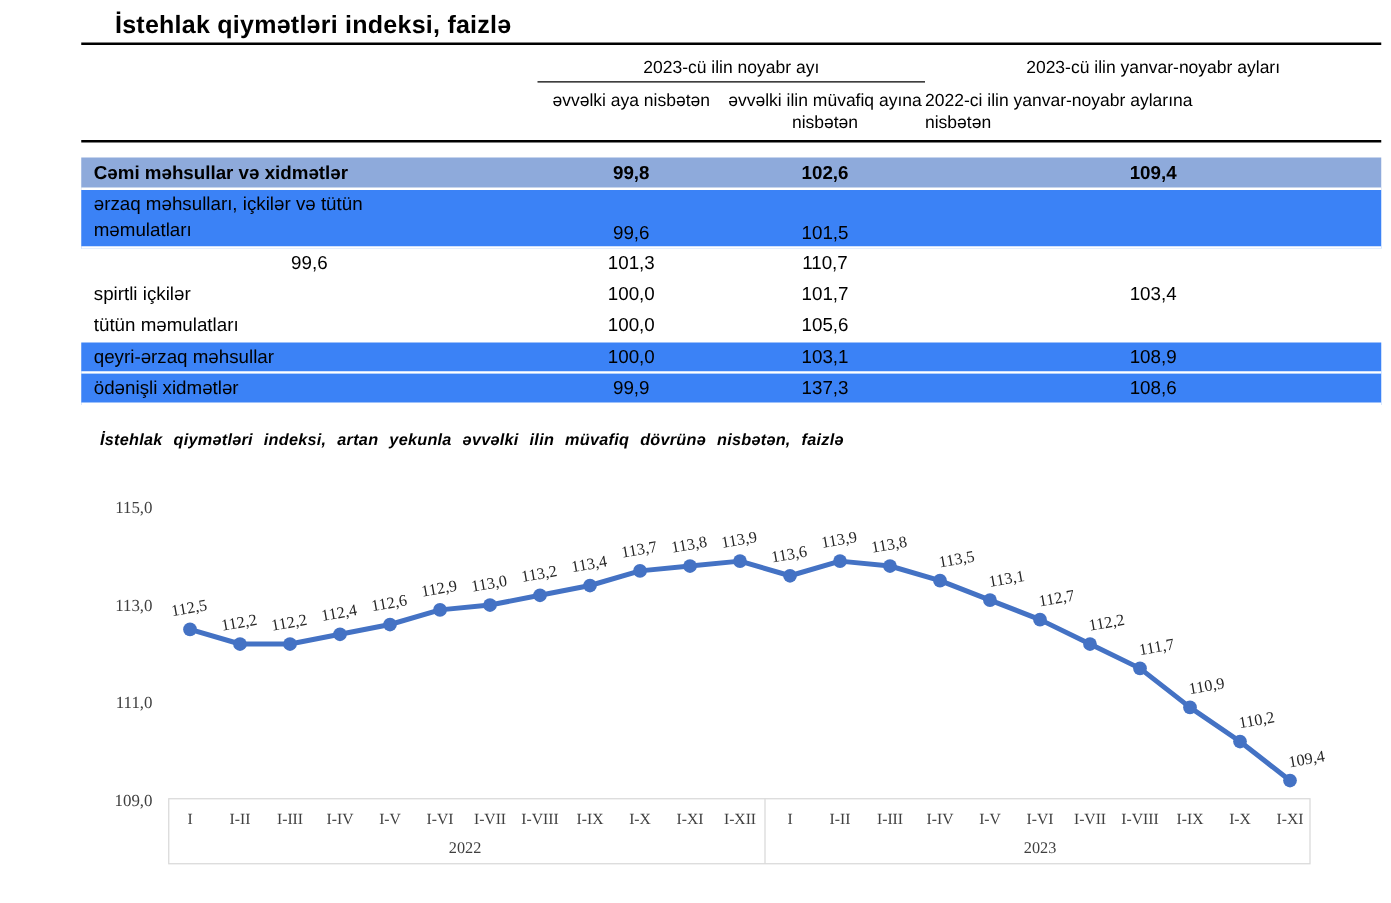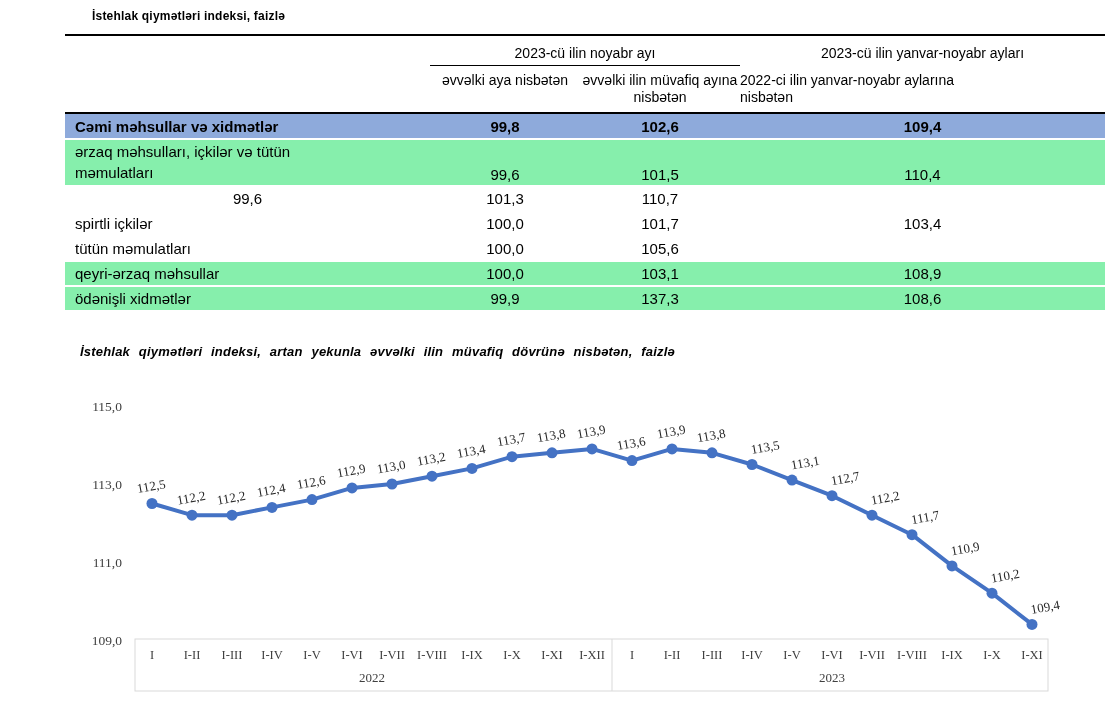--- a/index.html
+++ b/index.html
@@ -1,37 +1,37 @@
 <!DOCTYPE html>
 <html><head>
 <meta charset="utf-8">
 <style>
   html,body{margin:0;padding:0;background:#fff;}
   .page{position:relative;width:1113px;height:722px;background:#fff;overflow:hidden;
         font-family:"Liberation Sans",sans-serif;color:#000;}
 
   
-  .tbl-title{position:absolute;left:92px;top:9px;font-size:12px;font-weight:bold;letter-spacing:.2px;}
+  .tbl-title{position:absolute;left:92px;top:9px;font-size:20px;font-weight:bold;letter-spacing:.2px;}
   .top-rule{position:absolute;left:65px;top:34px;width:1040px;height:2px;background:#000;}
   .thead{position:absolute;left:65px;top:36px;width:1040px;height:76px;border-bottom:2.5px solid #000;
          font-size:14px;line-height:17px;}
   .h-nov{position:absolute;left:365px;top:4px;width:310px;height:26px;text-align:center;
          border-bottom:1.5px solid #000;padding-top:5px;box-sizing:border-box;}
   .h-jan{position:absolute;left:675px;top:9px;width:365px;text-align:center;}
   .h-sub1{position:absolute;left:365px;top:36px;width:150px;text-align:center;}
   .h-sub2{position:absolute;left:515px;top:36px;width:160px;text-align:center;}
   .h-base{position:absolute;left:675px;top:36px;width:365px;text-align:left;}
   .h-base span{display:inline-block;max-width:258px;}
 
   .tbody{position:absolute;left:65px;top:114px;width:1040px;font-size:15px;}
   .trow{display:grid;grid-template-columns:365px 150px 160px 365px;align-items:center;
         min-height:23px;border-bottom:2px solid #fff;}
   .trow.bold{font-weight:bold;min-height:24px;}
-  .bg-medium{background:#8EAADB;}
-  .bg-light{background:#86efac;}
+  .bg-medium{background:#8EAADB;margin-top:12px;}
+  .bg-light{background:#3b82f6;}
   .bg-white{background:#fff;}
   .c.label{padding-left:10px;}
   .ind1{padding-left:24px;}
   .ind2{padding-left:38px;}
   .c.num{text-align:center;}
   .trow.tall{min-height:46px;align-items:end;padding-bottom:2px;box-sizing:border-box;}
   .trow.tall .label{max-width:245px;line-height:21px;align-self:start;padding-top:1px;}
 
   
   .chart-title{position:absolute;left:80px;top:344px;font-size:13px;font-weight:bold;font-style:italic;
@@ -58,21 +58,20 @@
     <div class="trow bold bg-medium">
       <div class="c label">Cəmi məhsullar və xidmətlər</div>
       <div class="c num">99,8</div>
       <div class="c num">102,6</div>
       <div class="c num">109,4</div>
     </div>
     <div class="trow tall bg-light">
       <div class="c label ind1">ərzaq məhsulları, içkilər və tütün məmulatları</div>
       <div class="c num">99,6</div>
       <div class="c num">101,5</div>
-      <div class="c num">110,4</div>
     </div>
     <div class="trow bg-white">
       <div class="c num">99,6</div>
       <div class="c num">101,3</div>
       <div class="c num">110,7</div>
     </div>
     <div class="trow bg-white">
       <div class="c label ind2">spirtli içkilər</div>
       <div class="c num">100,0</div>
       <div class="c num">101,7</div>

